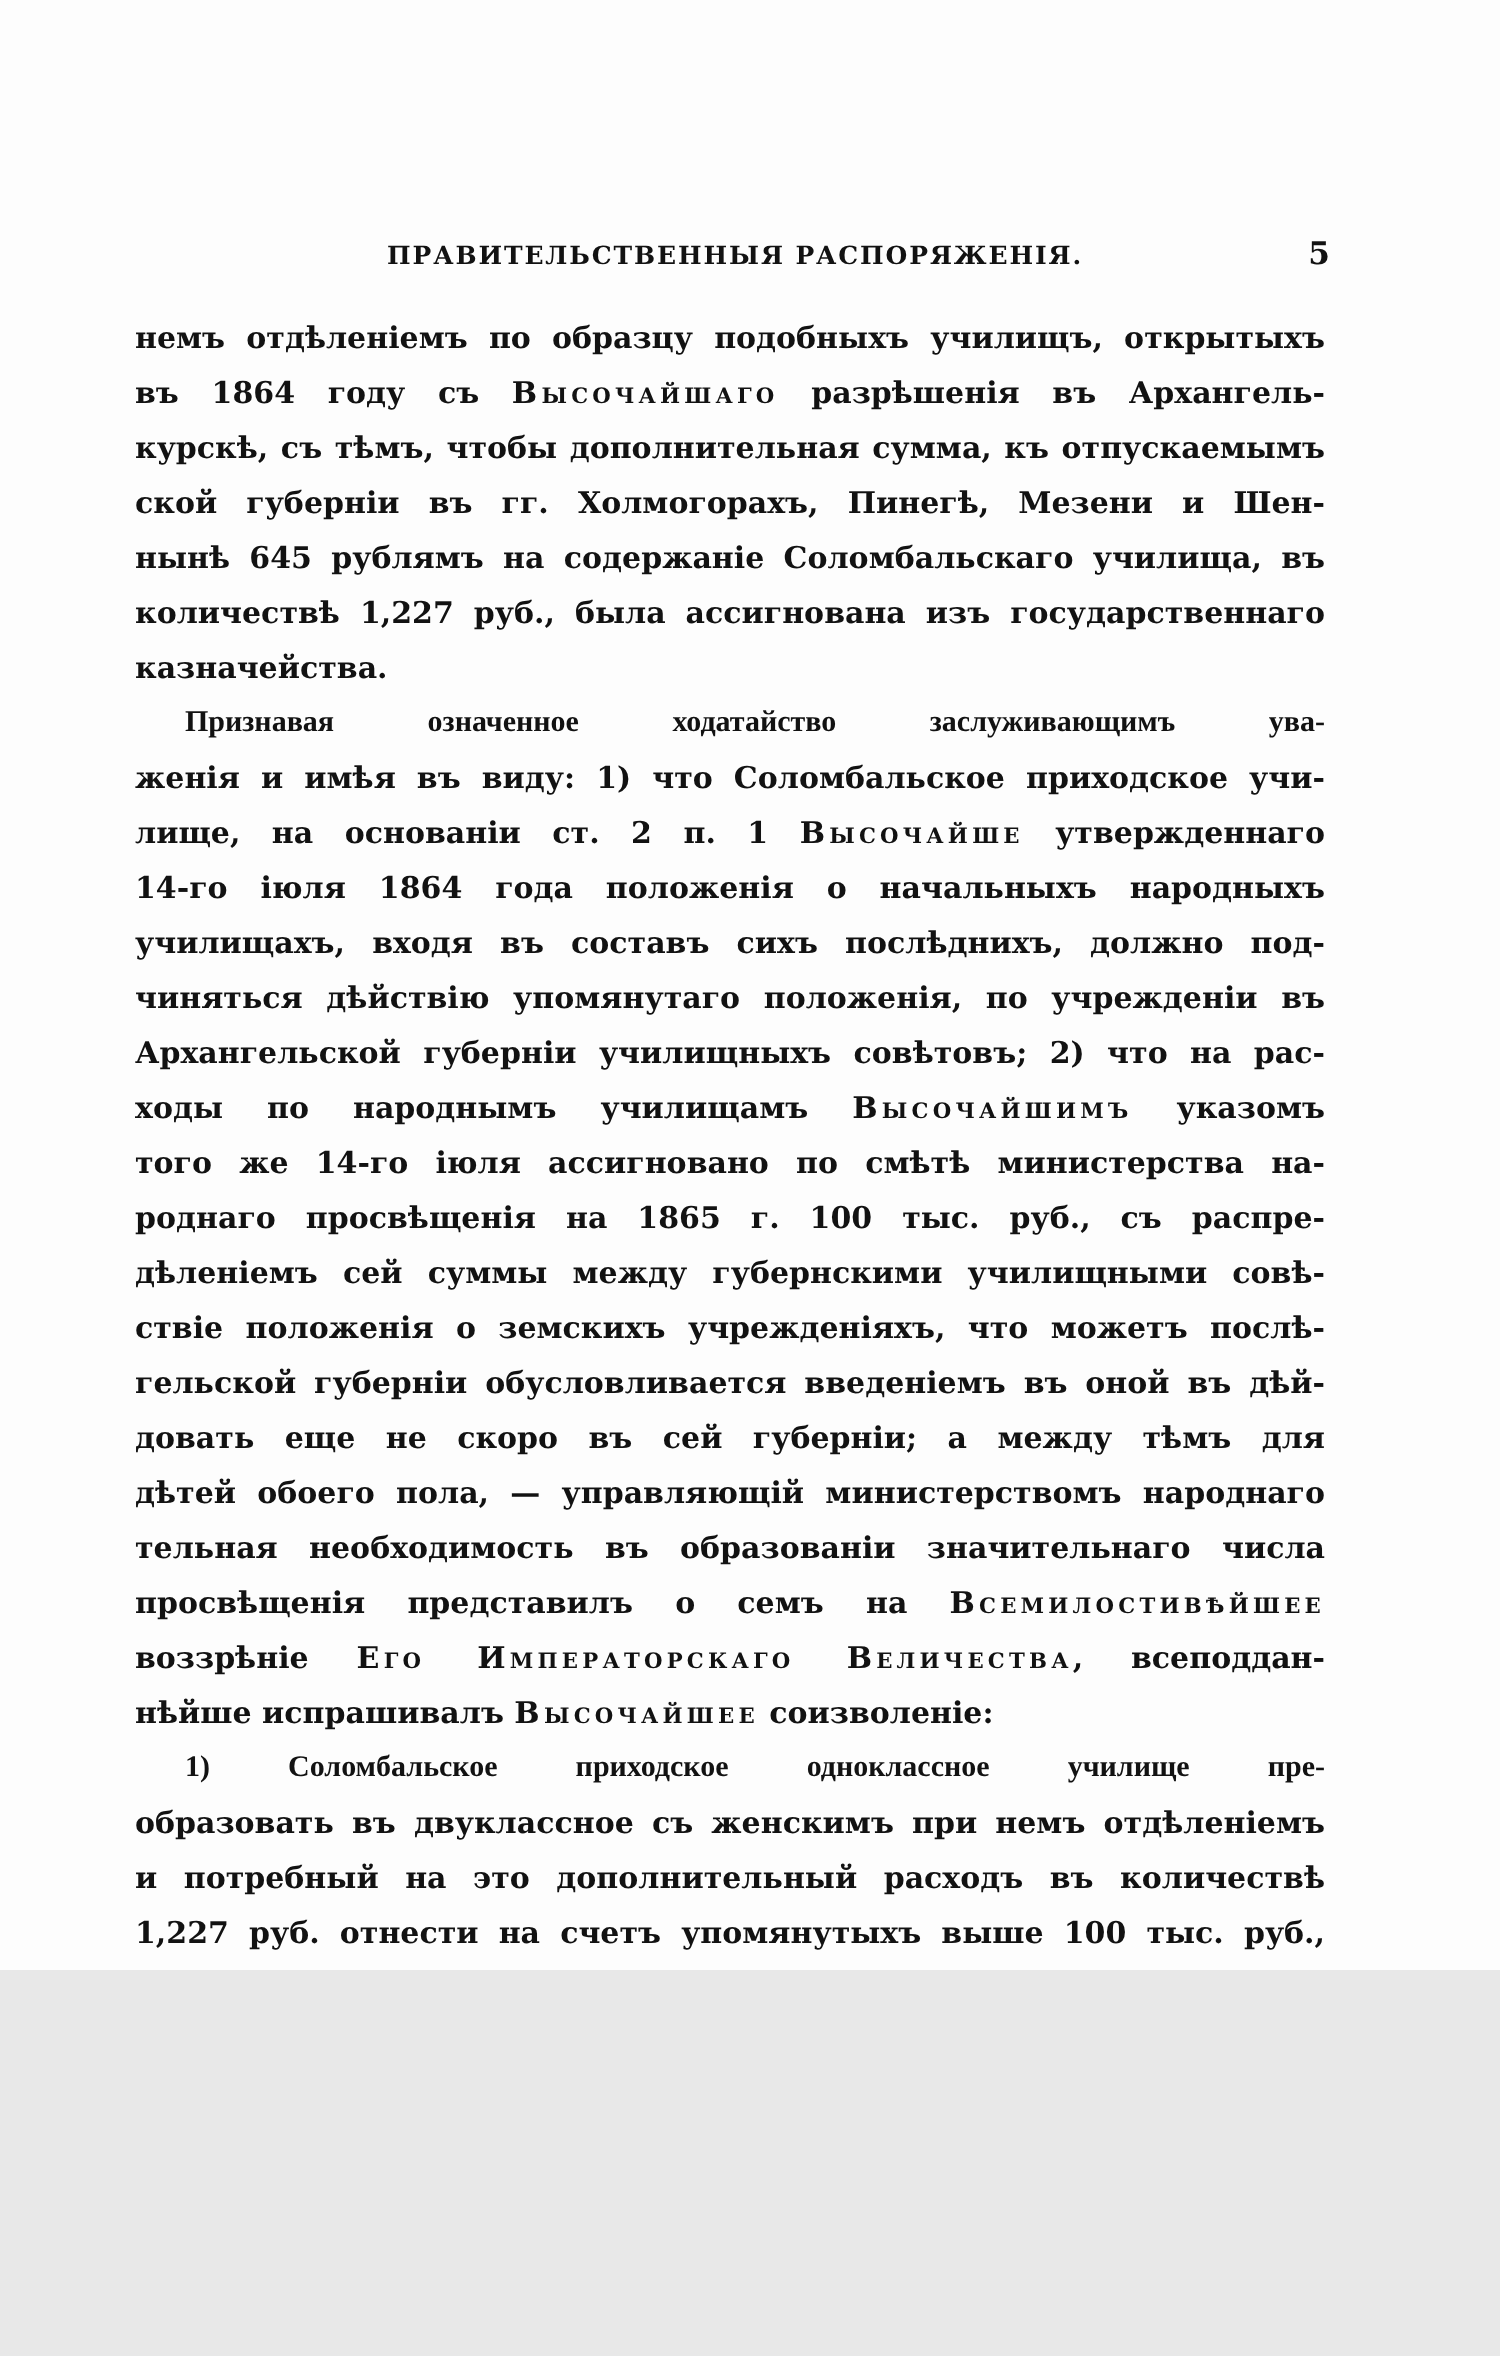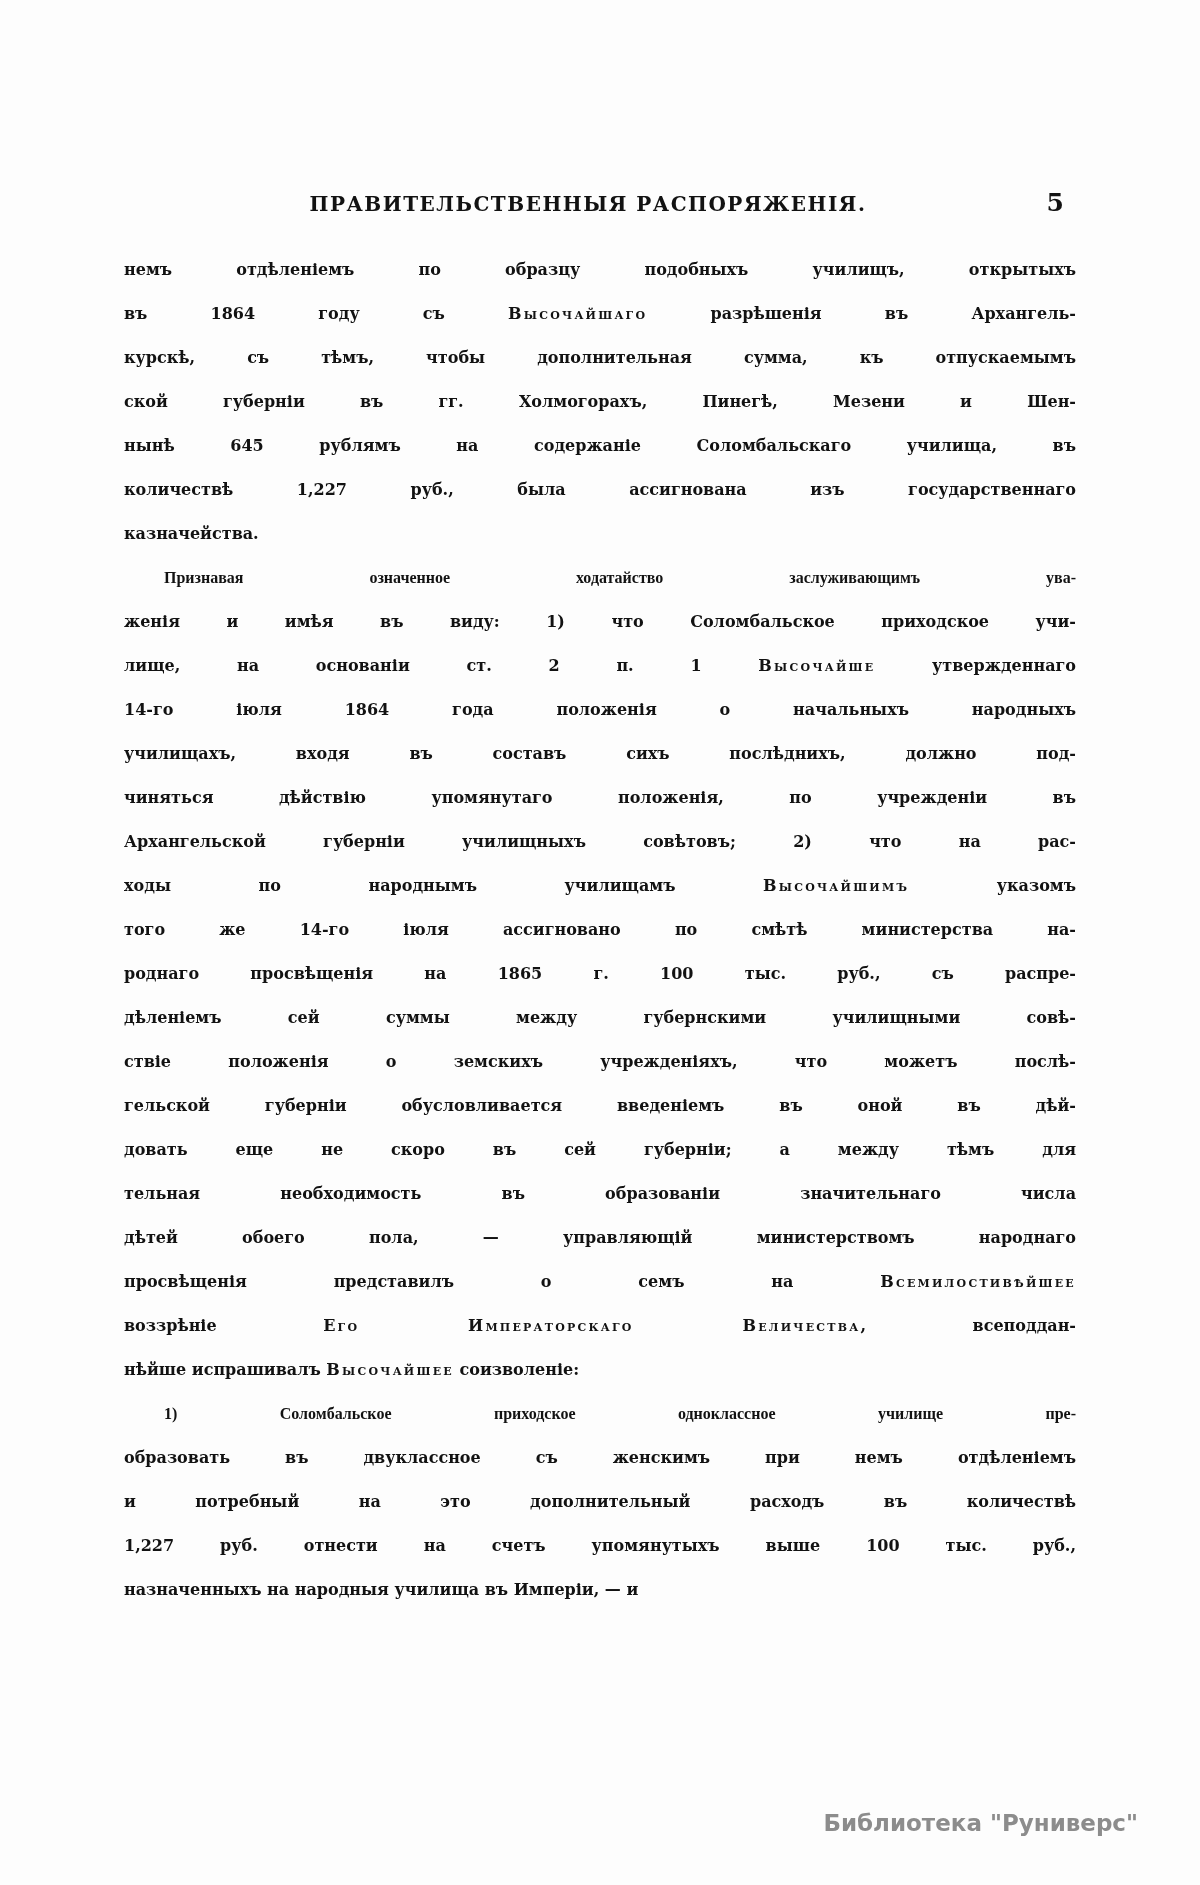--- a/index.html
+++ b/index.html
@@ -1,18 +1,18 @@
 <!DOCTYPE html>
 <html><head>
 <meta charset="utf-8">
 <style>
   html,body{margin:0;padding:0;background:#e8e8e8;}
   .page{
     position:relative;
-    width:1200px;height:1885px;
+    width:1200px;height:1576px;
     margin:0 auto;
     background:#fdfdfd;
     color:#121212;
     font-family:"DejaVu Serif","Liberation Serif",serif;
     overflow:hidden;
   }
   .running-header{
     position:absolute;
     top:188px;
     left:112px;
@@ -30,23 +30,23 @@
   }
   .rh-page{
     width:120px;
     text-align:right;
     font-size:25px;
     font-weight:700;
   }
   .bodytext{
     position:absolute;
     top:248px;
-    left:124px;
+    left:108px;
     width:952px;
-    font-size:16px;
+    font-size:24px;
     font-weight:700;
     line-height:44px;
   }
   .para{margin:0;}
   .line{
     text-align:justify;
     text-align-last:justify;
     white-space:normal;
   }
   .line.last{text-align-last:left;}
@@ -93,22 +93,22 @@
         <div class="line">училищахъ, входя въ составъ сихъ послѣднихъ, должно под-</div>
         <div class="line">чиняться дѣйствію упомянутаго положенія, по учрежденіи въ</div>
         <div class="line">Архангельской губерніи училищныхъ совѣтовъ; 2) что на рас-</div>
         <div class="line">ходы по народнымъ училищамъ <span class="sperr">Высочайшимъ</span> указомъ</div>
         <div class="line">того же 14-го іюля ассигновано по смѣтѣ министерства на-</div>
         <div class="line">роднаго просвѣщенія на 1865 г. 100 тыс. руб., съ распре-</div>
         <div class="line">дѣленіемъ сей суммы между губернскими училищными совѣ-</div>
         <div class="line">ствіе положенія о земскихъ учрежденіяхъ, что можетъ послѣ-</div>
         <div class="line">гельской губерніи обусловливается введеніемъ въ оной въ дѣй-</div>
         <div class="line">довать еще не скоро въ сей губерніи; а между тѣмъ для</div>
+        <div class="line">дѣтей обоего пола, — управляющій министерствомъ народнаго</div>
         <div class="line">тельная необходимость въ образованіи значительнаго числа</div>
-        <div class="line">дѣтей обоего пола, — управляющій министерствомъ народнаго</div>
         <div class="line">просвѣщенія представилъ о семъ на <span class="sperr">Всемилостивѣйшее</span></div>
         <div class="line">воззрѣніе <span class="sperr">Его Императорскаго Величества</span>, всеподдан-</div>
         <div class="line last">нѣйше испрашивалъ <span class="sperr">Высочайшее</span> соизволеніе:</div>
       </div>
       <div class="para">
         <div class="line ind">1) Соломбальское приходское одноклассное училище пре-</div>
         <div class="line">образовать въ двуклассное съ женскимъ при немъ отдѣленіемъ</div>
         <div class="line">и потребный на это дополнительный расходъ въ количествѣ</div>
         <div class="line">1,227 руб. отнести на счетъ упомянутыхъ выше 100 тыс. руб.,</div>
         <div class="line last">назначенныхъ на народныя училища въ Имперіи, — и</div>

